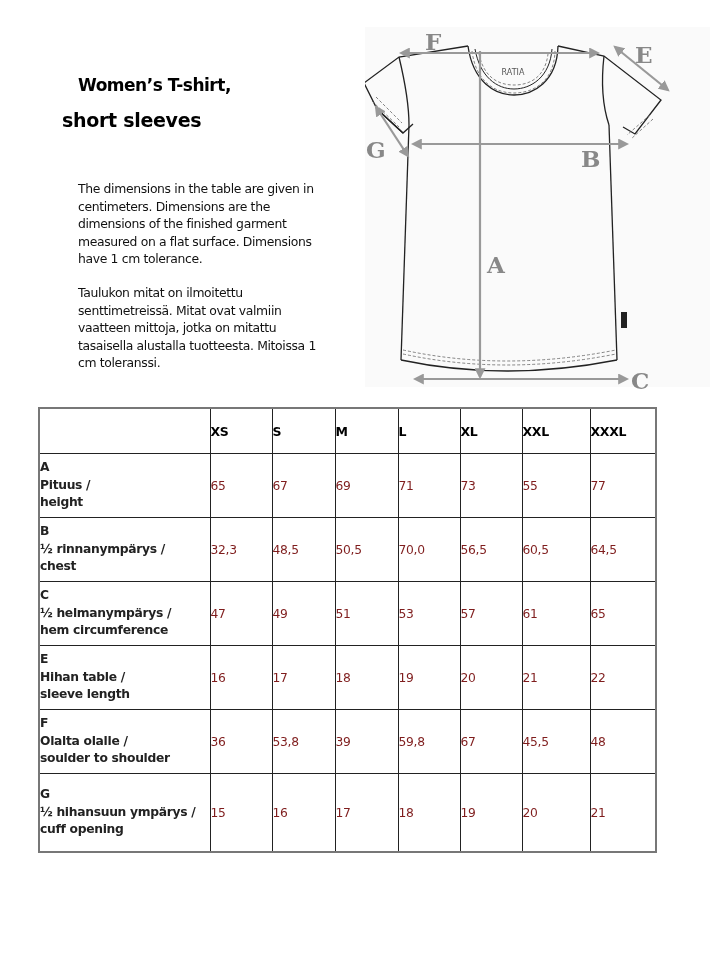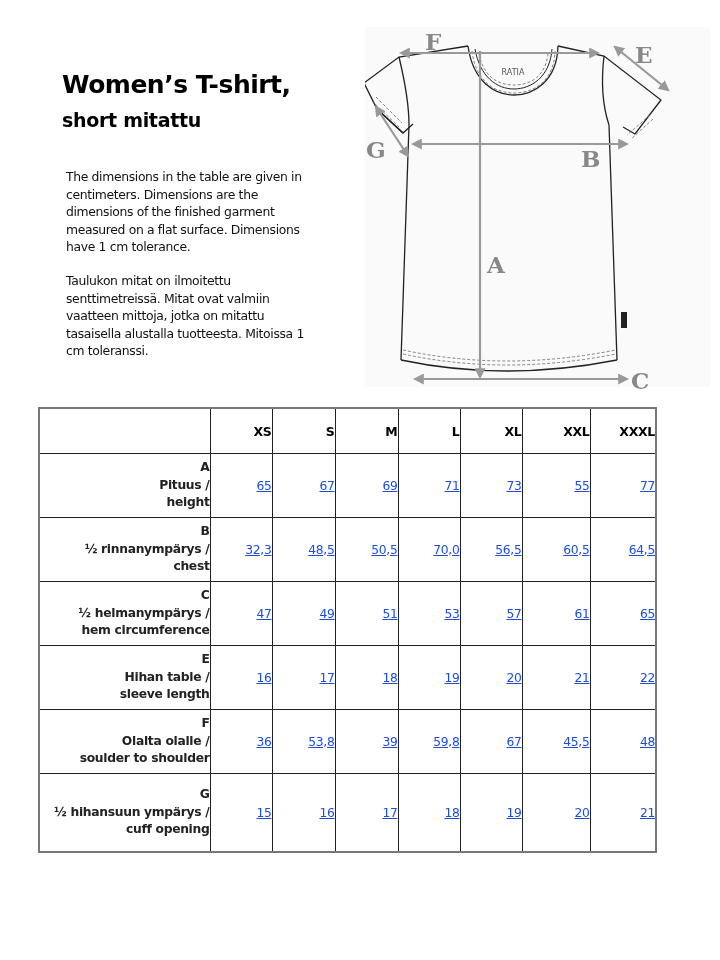--- a/index.html
+++ b/index.html
@@ -1,46 +1,46 @@
 <!DOCTYPE html>
 <html><head>
 <meta charset="utf-8">
 <style>
   html, body { margin: 0; padding: 0; background: #ffffff; }
   body { width: 720px; height: 960px; position: relative; overflow: hidden; font-family: "DejaVu Sans", "Liberation Sans", sans-serif; color: #000; }
 
-  .title { position: absolute; left: 62px; top: 70px; font-family: "DejaVu Sans", sans-serif; font-weight: bold; font-size: 25px; letter-spacing: -0.5px; margin: 0; line-height: 30px; }
+  .title { position: absolute; left: 78px; top: 70px; font-family: "DejaVu Sans", sans-serif; font-weight: bold; font-size: 17px; letter-spacing: -0.5px; margin: 0; line-height: 30px; }
   .subtitle { position: absolute; left: 62px; top: 108px; font-family: "DejaVu Sans", sans-serif; font-weight: bold; font-size: 19px; letter-spacing: -0.3px; margin: 0; line-height: 24px; }
 
-  .para { position: absolute; left: 62px; width: 250px; font-family: "DejaVu Sans", sans-serif; font-size: 12.4px; line-height: 17.5px; letter-spacing: -0.35px; margin: 4px; color: #111; }
+  .para { position: absolute; left: 62px; width: 250px; font-family: "DejaVu Sans", sans-serif; font-size: 12.4px; line-height: 17.5px; letter-spacing: -0.35px; margin: 16px; color: #111; }
   .para-en { top: 164px; }
   .para-fi { top: 268px; }
 
   .diagram { position: absolute; left: 365px; top: 27px; width: 345px; height: 360px; background: #fafafa; }
   .diagram svg { position: absolute; left: 0; top: 0; }
   .dlabel { position: absolute; font-family: "DejaVu Serif", "Liberation Serif", serif; font-weight: bold; color: #888; font-size: 23px; line-height: 1; }
 
   table.sizes { position: absolute; left: 38px; top: 407px; border-collapse: collapse; border: 2px solid #777; table-layout: fixed; }
-  table.sizes td, table.sizes th { border: 1px solid #222; text-align: right; vertical-align: middle; padding: 0; font-family: "DejaVu Sans", sans-serif; font-size: 12.3px; letter-spacing: -0.3px; }
+  table.sizes td, table.sizes th { border: 1px solid #222; text-align: left; vertical-align: middle; padding: 0; font-family: "DejaVu Sans", sans-serif; font-size: 12.3px; letter-spacing: -0.3px; }
   table.sizes th { font-weight: bold; height: 44px; font-size: 12.5px; }
-  table.sizes td.val { color: #1d4ed8; text-decoration: underline; }
+  table.sizes td.val { color: #7f1d1d; }
   table.sizes td.rowhead { font-weight: bold; line-height: 17.5px; color: #222; }
   table.sizes tr.r-a td { height: 63px; }
   table.sizes tr.r-b td { height: 63px; }
   table.sizes tr.r-c td { height: 63px; }
   table.sizes tr.r-e td { height: 63px; }
   table.sizes tr.r-f td { height: 63px; }
   table.sizes tr.r-g td { height: 77px; }
   .rh-line { display: block; }
 </style>
 </head>
 <body>
 
 <h1 class="title">Women’s T-shirt,</h1>
-<h2 class="subtitle">short mitattu</h2>
+<h2 class="subtitle">short sleeves</h2>
 
 <p class="para para-en">The dimensions in the table are given in centimeters. Dimensions are the dimensions of the finished garment measured on a flat surface. Dimensions have 1 cm tolerance.</p>
 <p class="para para-fi">Taulukon mitat on ilmoitettu senttimetreissä. Mitat ovat valmiin vaatteen mittoja, jotka on mitattu tasaisella alustalla tuotteesta. Mitoissa 1 cm toleranssi.</p>
 
 <div class="diagram">
   <svg width="345" height="360" viewBox="0 0 345 360">
     <defs>
       <marker id="ah" viewBox="0 0 10 10" refX="8" refY="5" markerWidth="5" markerHeight="5" orient="auto-start-reverse">
         <path d="M0,0 L10,5 L0,10 z" fill="#999"></path>
       </marker>

